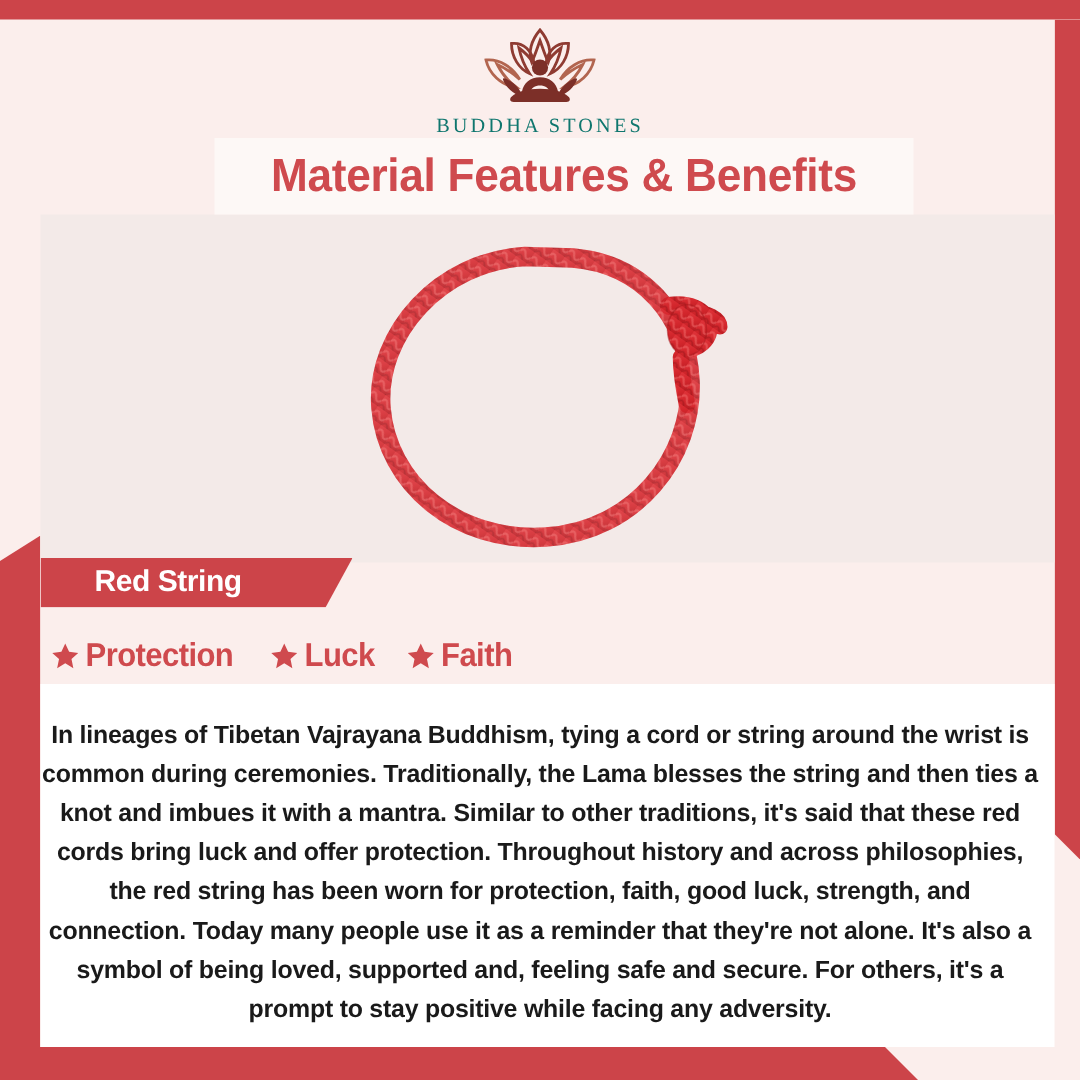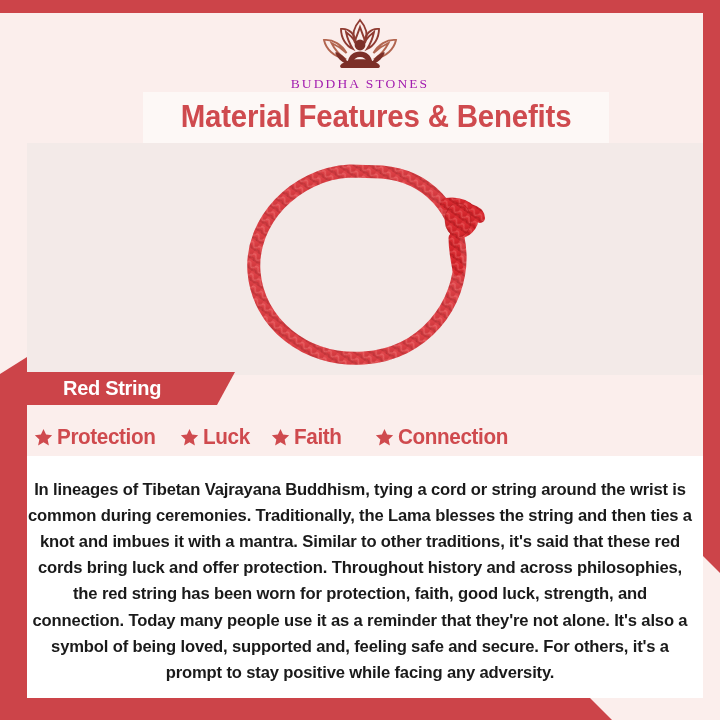--- a/index.html
+++ b/index.html
@@ -76,21 +76,21 @@
   .lotus-logo {
     display: block;
     margin: 0 auto;
   }
   .brand-name {
     display: block;
     margin-top: 2px;
     font-family: "Liberation Serif", serif;
     font-size: 13.5px;
     letter-spacing: 2.1px;
-    color: #a21caf;
+    color: #0f766e;
     font-weight: 400;
   }
 
   
   .title-plate {
     position: absolute;
     left: 143px; top: 92px;
     width: 466px; height: 51px;
     background: #fdf8f6;
   }
@@ -279,26 +279,18 @@
         <svg width="21" height="21" viewBox="0 0 24 24" fill="currentColor" aria-hidden="true">
           <path d="M12 2.3l2.95 6.35 6.95.82-5.15 4.72 1.42 6.86L12 17.4l-6.17 3.65 1.42-6.86L2.1 9.47l6.95-.82z"></path>
         </svg>
       </span>
       <span class="keyword-label">Faith</span>
     </div>
     <span class="kw-gap"></span>
 
     <span class="kw-gap"></span>
 
-    <div class="keyword">
-      <span class="star-icon">
-        <svg width="21" height="21" viewBox="0 0 24 24" fill="currentColor" aria-hidden="true">
-          <path d="M12 2.3l2.95 6.35 6.95.82-5.15 4.72 1.42 6.86L12 17.4l-6.17 3.65 1.42-6.86L2.1 9.47l6.95-.82z"></path>
-        </svg>
-      </span>
-      <span class="keyword-label">Connection</span>
-    </div>
 
   </div>
 
   <p class="description">In lineages of Tibetan Vajrayana Buddhism, tying a cord or string around the wrist is common during ceremonies. Traditionally, the Lama blesses the string and then ties a knot and imbues it with a mantra. Similar to other traditions, it's said that these red cords bring luck and offer protection. Throughout history and across philosophies, the red string has been worn for protection, faith, good luck, strength, and connection. Today many people use it as a reminder that they're not alone. It's also a symbol of being loved, supported and, feeling safe and secure. For others, it's a prompt to stay positive while facing any adversity.</p>
 
 </div>
 
 </body></html>

